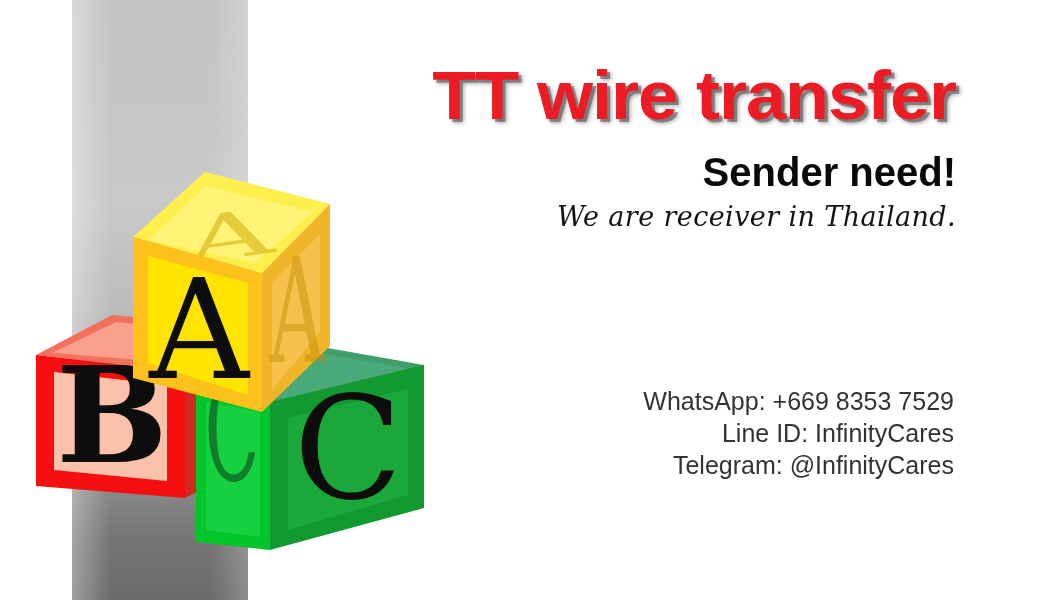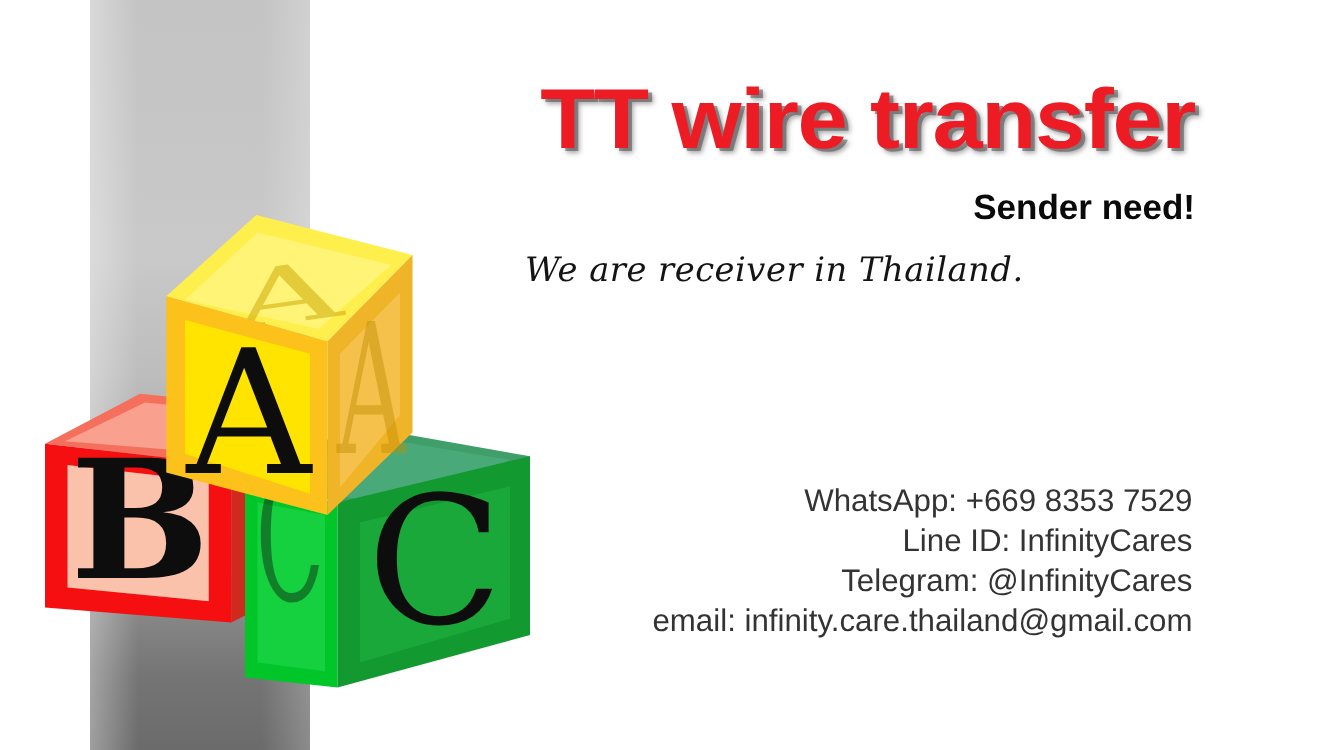--- a/index.html
+++ b/index.html
@@ -77,31 +77,32 @@
   }
 
   .subhead {
     position: absolute;
     left: 420px;
     top: 152px;
     width: 536px;
     text-align: right;
     font-family: "Liberation Sans", sans-serif;
     font-weight: bold;
-    font-size: 28px;
+    font-size: 40px;
     line-height: 1.0;
     color: #0a0a0a;
     white-space: nowrap;
   }
 
   .tagline {
     position: absolute;
     left: 420px;
     top: 203px;
     width: 536px;
+    text-align: right;
     font-family: "DejaVu Serif", serif;
     font-style: italic;
     font-weight: normal;
     font-size: 27px;
     line-height: 1.0;
     letter-spacing: 0.4px;
     color: #141414;
     white-space: nowrap;
   }
 
@@ -194,16 +195,15 @@
   <div class="headline">TT wire transfer</div>
 
   <div class="subhead">Sender need!</div>
 
   <div class="tagline">We are receiver in Thailand.</div>
 
   <div class="contact">
     <span class="line">WhatsApp: +669 8353 7529</span>
     <span class="line">Line ID: InfinityCares</span>
     <span class="line">Telegram: @InfinityCares</span>
-    <span class="line">email: infinity.care.thailand@gmail.com</span>
   </div>
 
 </div>
 
 </body></html>

